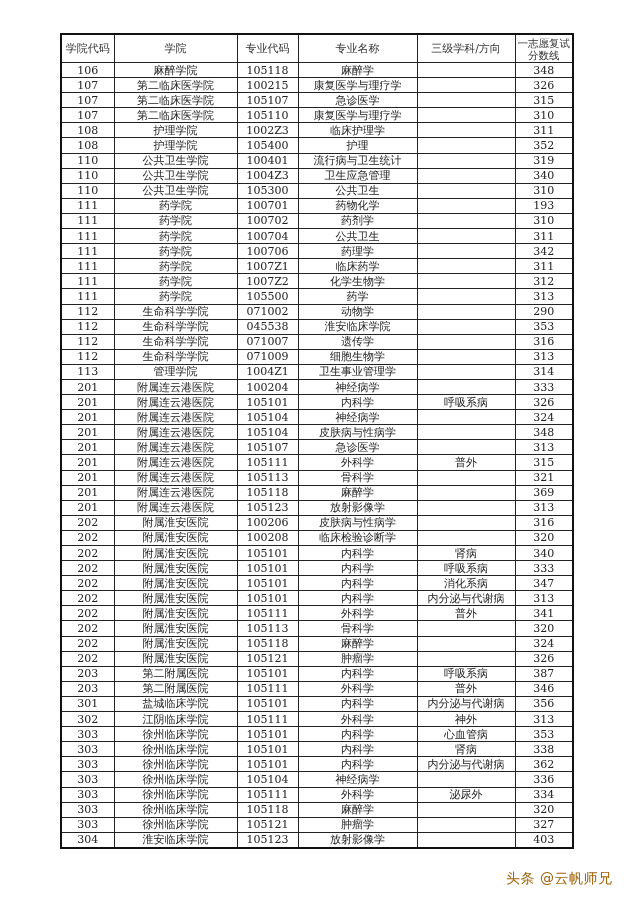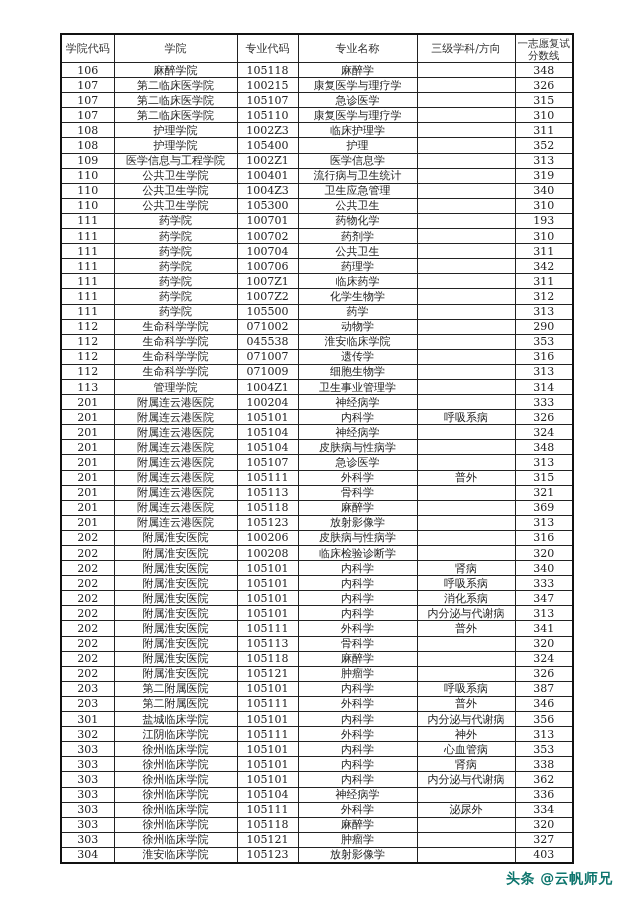--- a/index.html
+++ b/index.html
@@ -8,21 +8,21 @@
   .sheet { position:absolute; left:60px; top:33px; width:512px; }
   table { border-collapse:collapse; width:512px; table-layout:fixed; }
   th, td { border:1px solid #222; padding:0; text-align:center; white-space:nowrap; overflow:hidden; }
   th { height:27px; font-weight:normal; font-size:11px; color:#333; line-height:12px; }
   td { height:14.1px; font-size:11px; line-height:13px; }
   table { border:2px solid #111;padding-left:32px; }
   col.c1 { width:53px; } col.c2 { width:123px; } col.c3 { width:61px; }
   col.c4 { width:119px; } col.c5 { width:98px; } col.c6 { width:58px; }
   th.wrap { white-space:normal; font-size:10.5px; line-height:12px; overflow:hidden;margin-left:48px; }
   .watermark { position:absolute; left:506px; top:870px; font-family:"DejaVu Sans", sans-serif;
-               font-size:14px; color:#0f766e; letter-spacing:0.5px;font-weight:bold; }
+               font-size:14px; color:#a16207; letter-spacing:0.5px; }
 </style>
 </head>
 <body>
 
 <div class="sheet">
   <table>
     <colgroup>
       <col class="c1">
         <col class="c2">
         <col class="c3">
@@ -83,28 +83,20 @@
         </tr>
         <tr>
           <td>108</td>
           <td>护理学院</td>
           <td>105400</td>
           <td>护理</td>
           <td></td>
           <td>352</td>
         </tr>
         <tr>
-          <td>109</td>
-          <td>医学信息与工程学院</td>
-          <td>1002Z1</td>
-          <td>医学信息学</td>
-          <td></td>
-          <td>313</td>
-        </tr>
-        <tr>
           <td>110</td>
           <td>公共卫生学院</td>
           <td>100401</td>
           <td>流行病与卫生统计</td>
           <td></td>
           <td>319</td>
         </tr>
         <tr>
           <td>110</td>
           <td>公共卫生学院</td>

